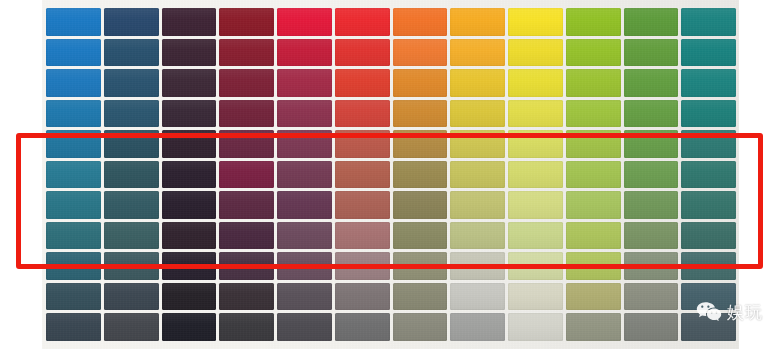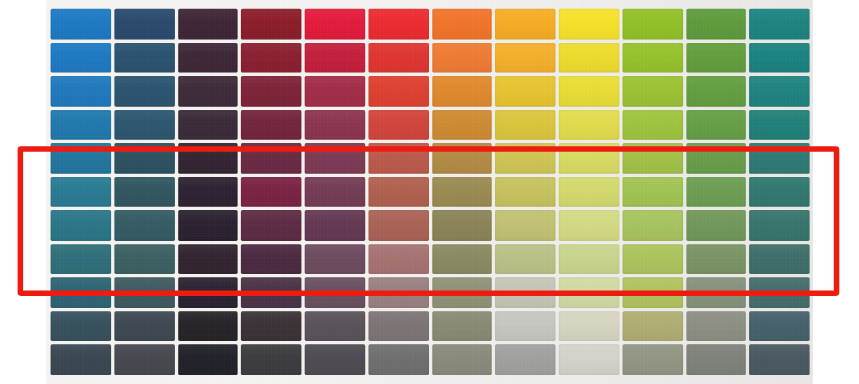--- a/index.html
+++ b/index.html
@@ -259,14 +259,23 @@
       <div class="swatch" style="background: rgb(212, 212, 203);"></div>
       <div class="swatch" style="background: rgb(147, 150, 131);"></div>
       <div class="swatch" style="background: rgb(127, 130, 123);"></div>
       <div class="swatch" style="background: rgb(74, 89, 97);"></div>
     </div>
 
   <div id="texture"></div>
 
   <div id="highlight" style="border-color: rgb(238, 28, 16); border-width: 5px;"></div>
 
+  <div id="watermark">
+    <span class="wechat-mark">
+      <svg viewBox="0 0 26 22" width="26" height="22" xmlns="http://www.w3.org/2000/svg">
+        <path fill="#ffffff" d="M9.4 1.2C4.6 1.2 0.8 4.3 0.8 8.1c0 2.1 1.2 4 3.1 5.3L3 16.2l3.1-1.6c1 0.3 2.1 0.5 3.3 0.5 0.3 0 0.6 0 0.9 0-0.2-0.6-0.3-1.2-0.3-1.8 0-3.7 3.6-6.7 8.1-6.7 0.3 0 0.6 0 0.9 0C18.3 3.6 14.3 1.2 9.4 1.2zM6.3 6.8c-0.6 0-1.1-0.5-1.1-1.1s0.5-1.1 1.1-1.1 1.1 0.5 1.1 1.1S6.9 6.8 6.3 6.8zM12.4 6.8c-0.6 0-1.1-0.5-1.1-1.1s0.5-1.1 1.1-1.1 1.1 0.5 1.1 1.1S13 6.8 12.4 6.8z"></path>
+        <path fill="#ffffff" d="M25.2 13.2c0-3.2-3.2-5.8-7.1-5.8s-7.1 2.6-7.1 5.8 3.2 5.8 7.1 5.8c0.8 0 1.6-0.1 2.4-0.3l2.4 1.3-0.7-2.1C23.9 16.8 25.2 15.1 25.2 13.2zM15.7 12.3c-0.5 0-0.9-0.4-0.9-0.9s0.4-0.9 0.9-0.9 0.9 0.4 0.9 0.9S16.2 12.3 15.7 12.3zM20.5 12.3c-0.5 0-0.9-0.4-0.9-0.9s0.4-0.9 0.9-0.9 0.9 0.4 0.9 0.9S21 12.3 20.5 12.3z"></path>
+      </svg>
+    </span>
+    <span class="wm-text">娱玩</span>
+  </div>
 
 </div>
 
 </body></html>

